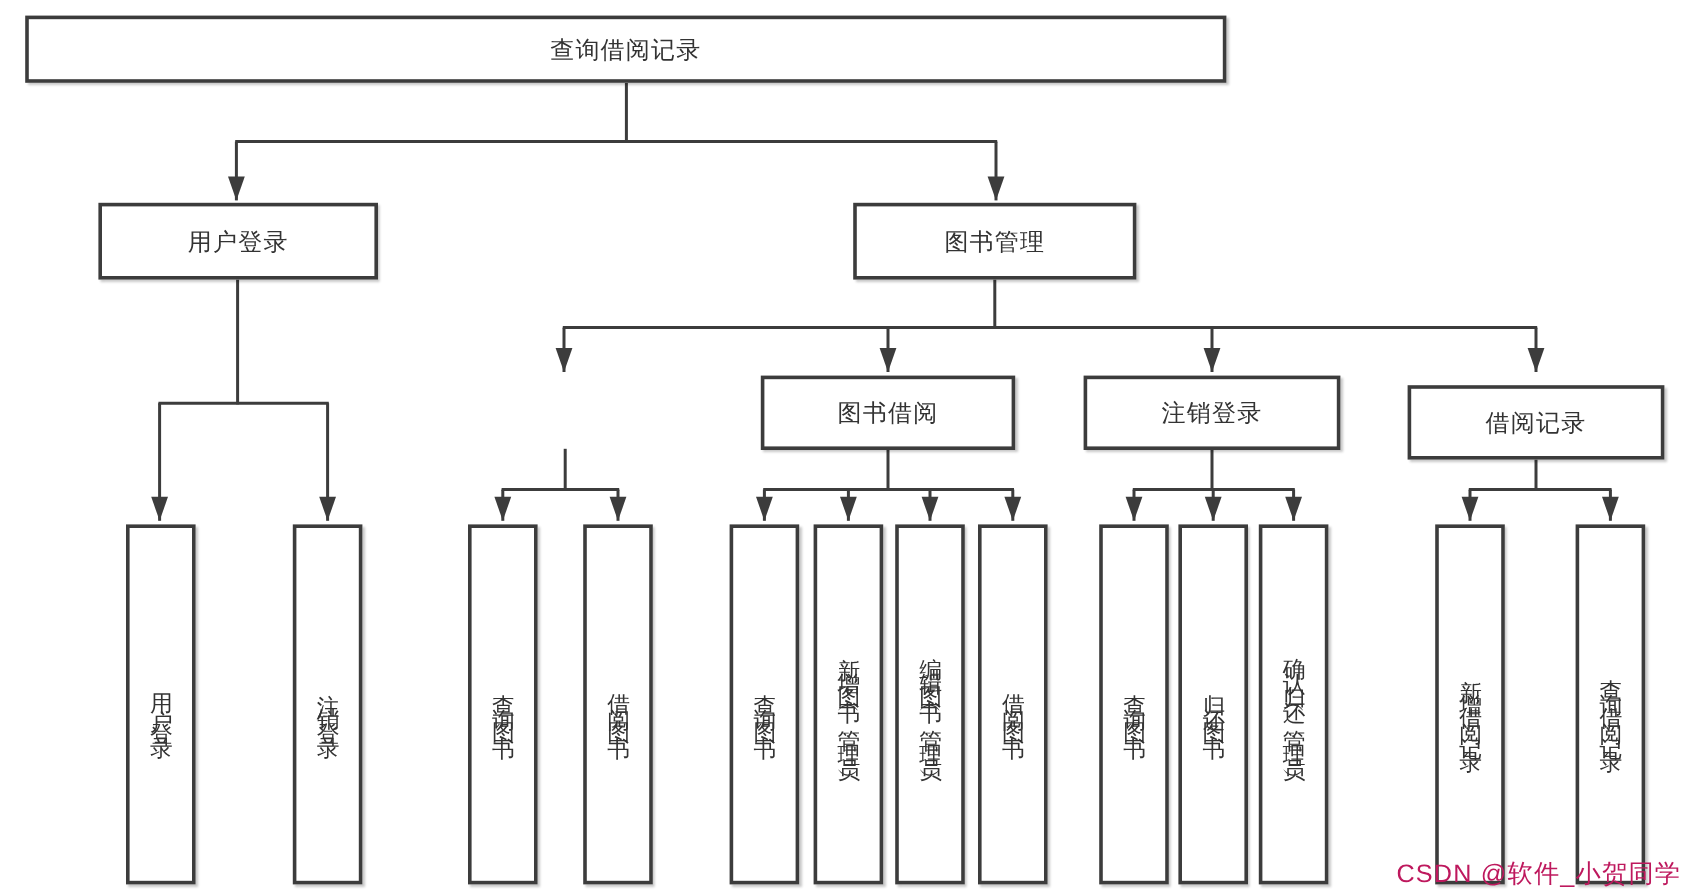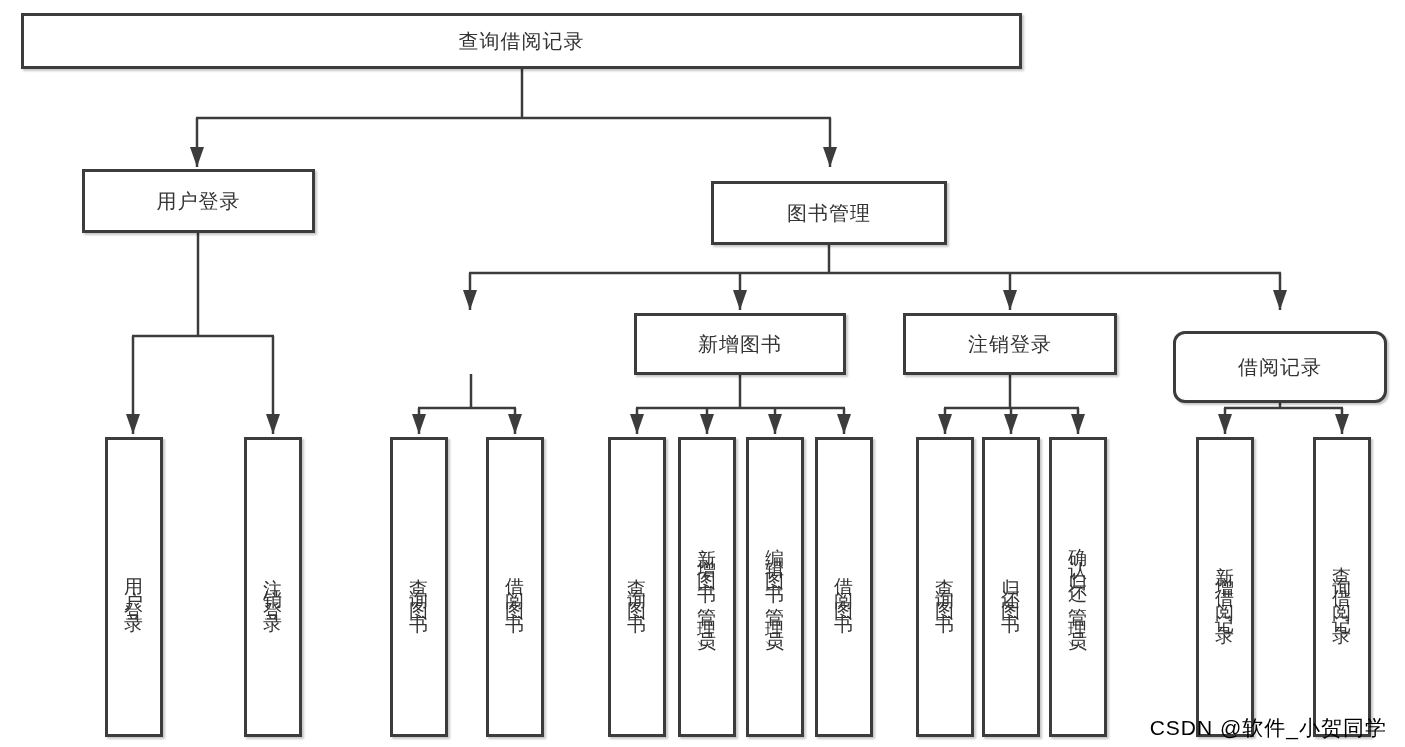--- a/index.html
+++ b/index.html
@@ -36,24 +36,24 @@
     writing-mode: vertical-rl;
     font-size: 19px;
     letter-spacing: 0;
   }
   .vnode .vtext {
     letter-spacing: 12px;
     line-height: 1;
   }
   .watermark {
     position: absolute;
-    right: 18px;
+    right: 4px;
     top: 714px;
     z-index: 5;
-    color: #000000;
+    color: #be185d;
     font-size: 21px;
     letter-spacing: 1px;
     white-space: nowrap;
   }
 </style>
 </head>
 <body>
 
 <div class="canvas">
 
@@ -103,25 +103,25 @@
       <path d="M1280,374 L1280,409"></path>
       <path d="M1224,408 L1343,408"></path>
       <line x1="1225" y1="408" x2="1225" y2="434" marker-end="url(#arrow)"></line>
       <line x1="1342" y1="408" x2="1342" y2="434" marker-end="url(#arrow)"></line>
     </g>
   </svg>
 
   <div class="node" style="left:21px; top:13px; width:1001px; height:56px;">查询借阅记录</div>
 
   <div class="node" style="left:82px; top:169px; width:233px; height:64px;">用户登录</div>
-  <div class="node" style="left:711px; top:169px; width:236px; height:64px;margin-top:12px;">图书管理</div>
+  <div class="node" style="left:711px; top:169px; width:236px; height:64px;">图书管理</div>
 
-  <div class="node" style="left:634px; top:313px; width:212px; height:62px;">新增图书</div>
+  <div class="node" style="left:634px; top:313px; width:212px; height:62px;">图书借阅</div>
   <div class="node" style="left:903px; top:313px; width:214px; height:62px;">注销登录</div>
-  <div class="node" style="left:1173px; top:331px; width:214px; height:72px;border-radius:12px;">借阅记录</div>
+  <div class="node" style="left:1173px; top:321px; width:214px; height:62px;">借阅记录</div>
 
   <div class="node vnode" style="left:105px; top:437px; width:58px; height:300px;">
     <span class="vtext">用户登录</span>
   </div>
   <div class="node vnode" style="left:244px; top:437px; width:58px; height:300px;">
     <span class="vtext">注销登录</span>
   </div>
 
   <div class="node vnode" style="left:390px; top:437px; width:58px; height:300px;">
     <span class="vtext">查询图书</span>

